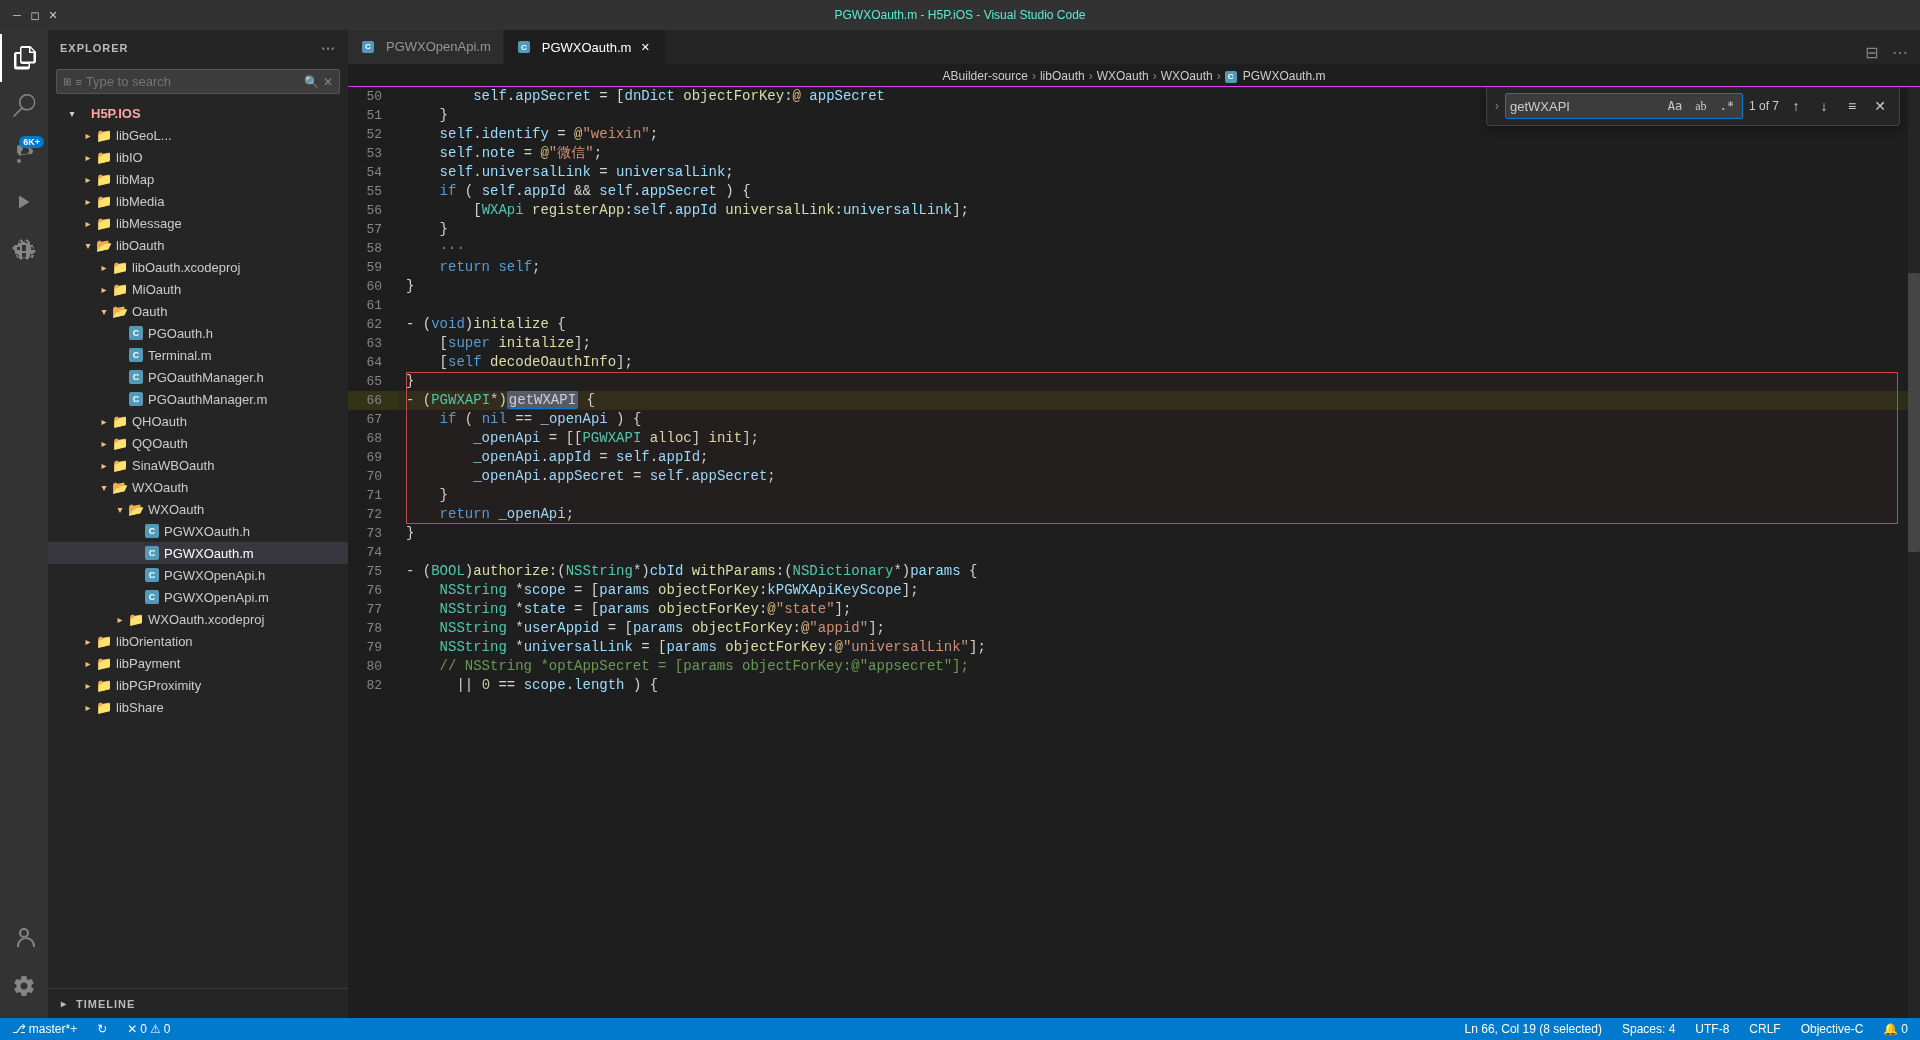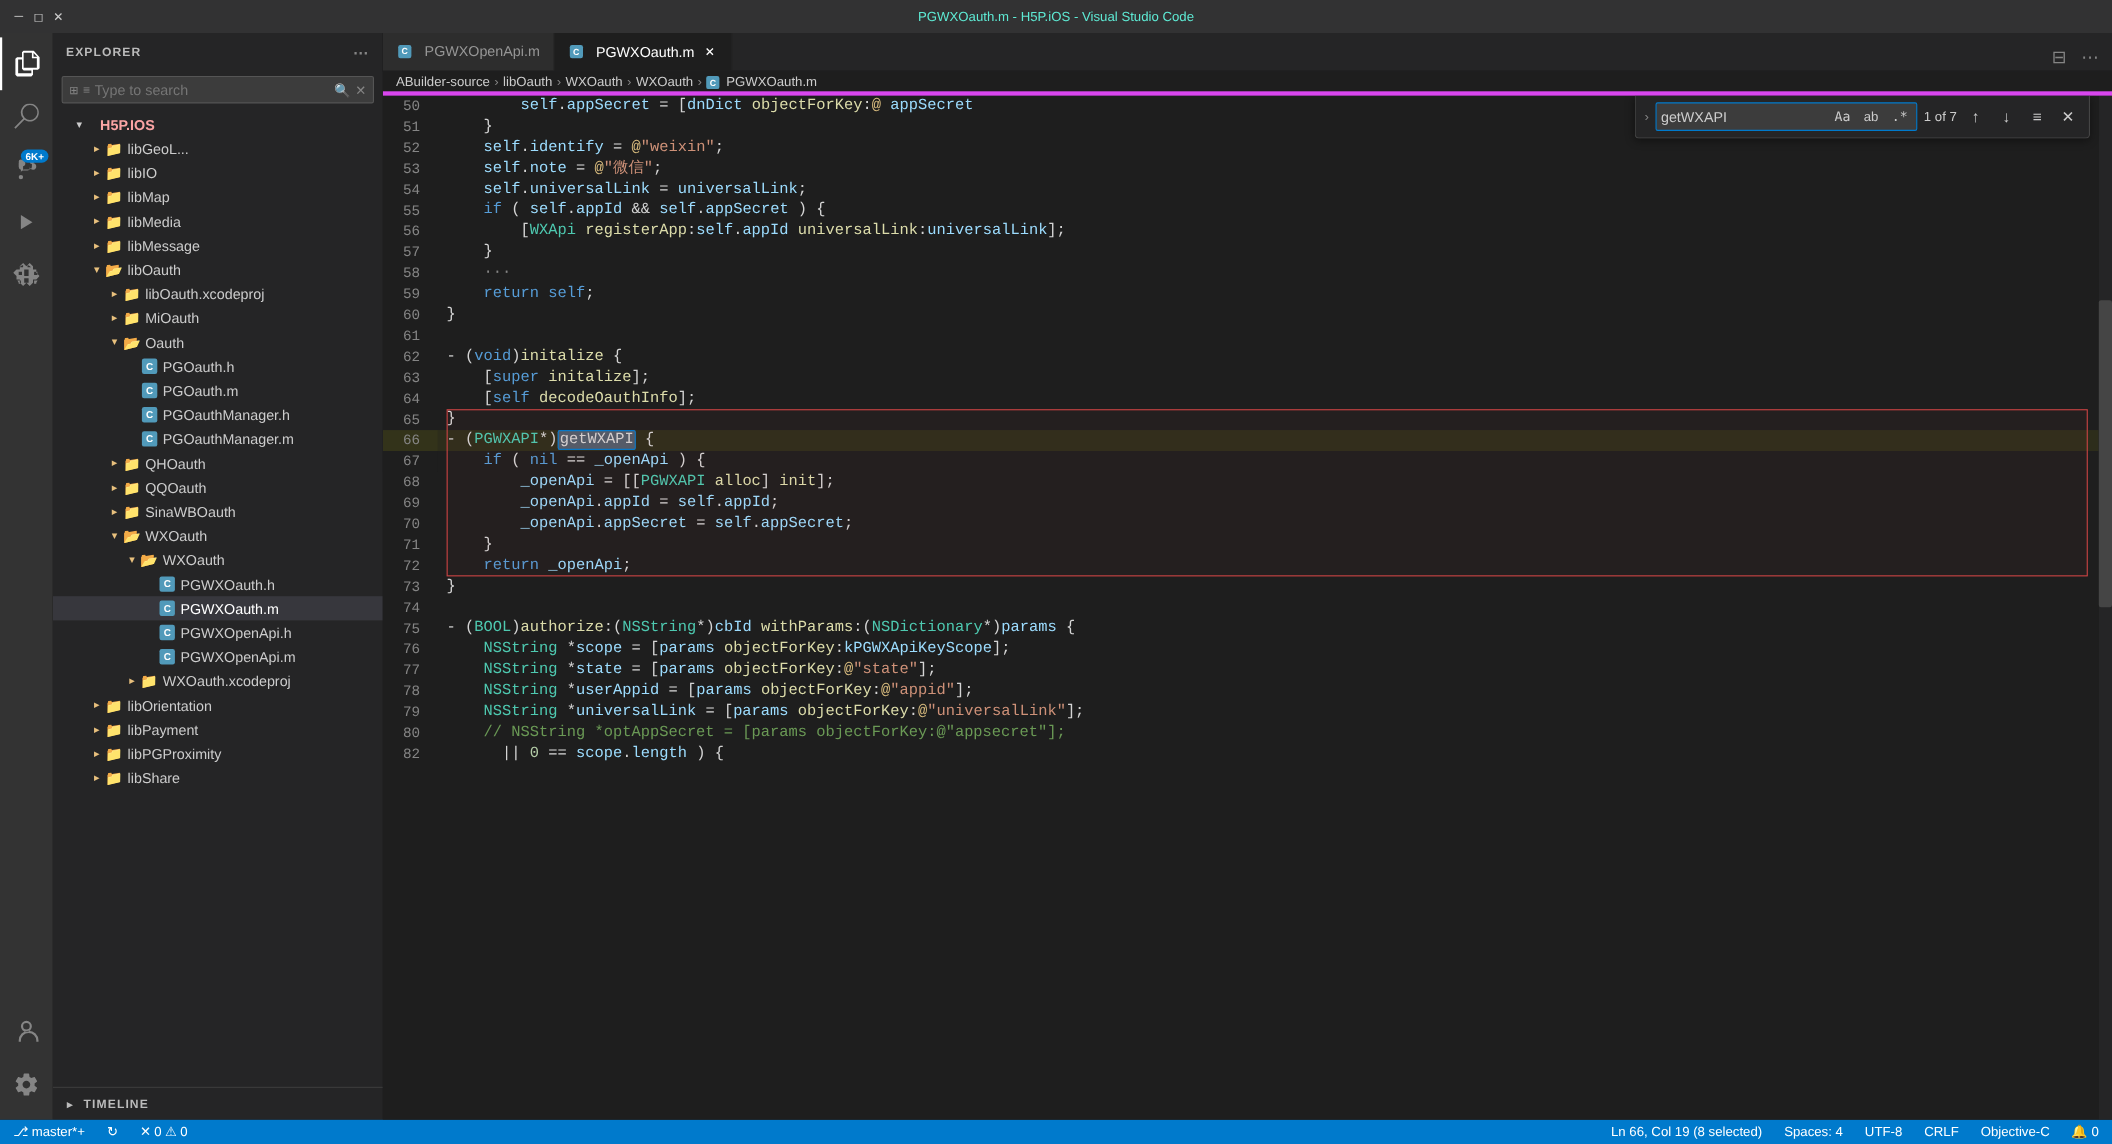--- a/index.html
+++ b/index.html
@@ -275,22 +275,23 @@
     
     .breadcrumb {
       height: 22px;
       background: #1e1e1e;
       display: flex;
       align-items: center;
       padding: 0 12px;
       font-size: 12px;
       color: #cccccc;
       gap: 4px;
-      border-bottom: 4px solid #d946ef;
+      border-bottom: 1px solid #d946ef;
       flex-shrink: 0;
+      justify-content: center;
     }
     .breadcrumb-sep { color: #858585; }
 
     
     .editor-content {
       flex: 1;
       display: flex;
       overflow: hidden;
       position: relative;
     }
@@ -627,21 +628,21 @@
 
       <div class="tree-item">
         <div class="tree-indent"></div>
           <div class="tree-indent"></div>
           <div class="tree-indent"></div>
           <div class="tree-indent"></div>
         <span class="tree-arrow" style="visibility:hidden">▸</span>
         <span class="tree-icon">
             <div class="c-icon">C</div>
           </span>
-        <span class="tree-label">PGOauth.m</span>
+        <span class="tree-label">Terminal.m</span>
       </div>
 
       <div class="tree-item">
         <div class="tree-indent"></div>
           <div class="tree-indent"></div>
           <div class="tree-indent"></div>
           <div class="tree-indent"></div>
         <span class="tree-arrow" style="visibility:hidden">▸</span>
         <span class="tree-icon">
             <div class="c-icon">C</div>
@@ -843,21 +844,21 @@
       <span style="margin-left:2px;">PGWXOauth.m</span>
     </div>
 
     <div class="editor-content">
 
       <div class="search-overlay">
         <span style="color:#858585;font-size:12px;">›</span>
         <div class="search-input-wrapper">
           <input type="text" value="getWXAPI" style="">
           <div class="search-option-btn" title="Match Case" style="font-family:monospace;font-size:12px;">Aa</div>
-          <div class="search-option-btn" title="Match Whole Word" style="font-family:Liberation Sans, sans-serif;font-size:12px;">ab</div>
+          <div class="search-option-btn" title="Match Whole Word" style="font-family:Liberation Serif, serif;font-size:12px;">ab</div>
           <div class="search-option-btn" title="Use Regular Expression" style="font-family:monospace;font-size:12px;">.*</div>
         </div>
         <span class="search-count">1 of 7</span>
         <div class="search-nav-btn">↑</div>
         <div class="search-nav-btn">↓</div>
         <div class="search-nav-btn">≡</div>
         <div class="search-nav-btn">✕</div>
       </div>
 
       <div class="code-area">

